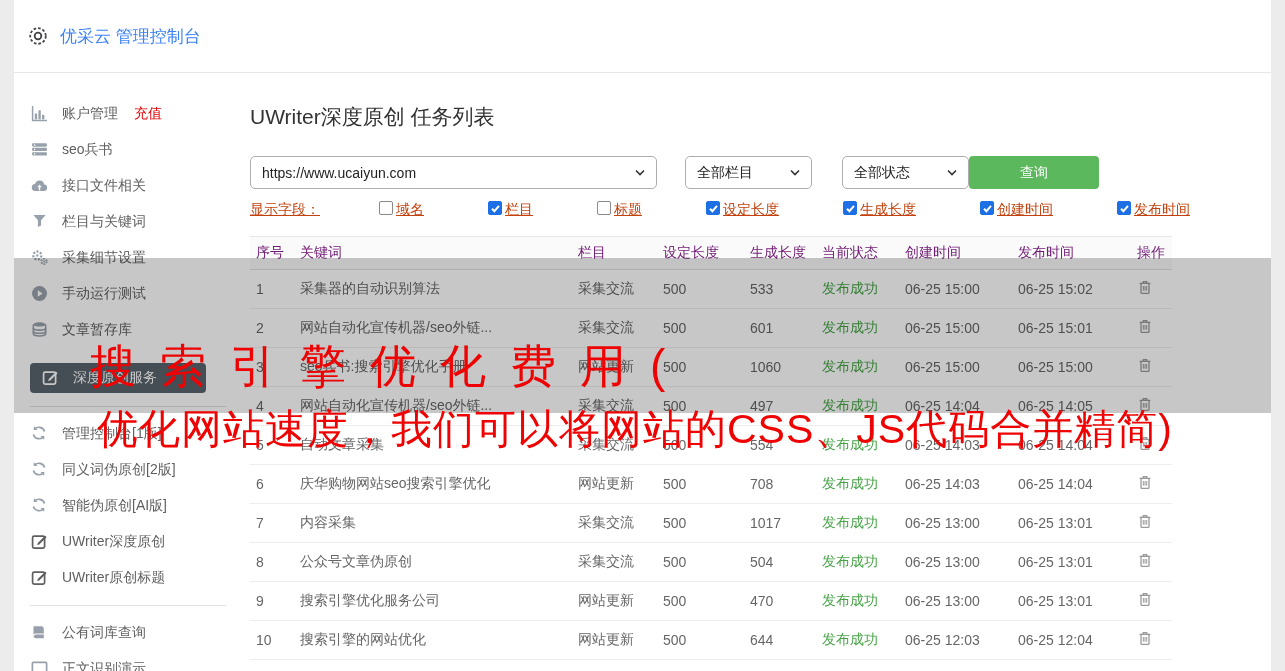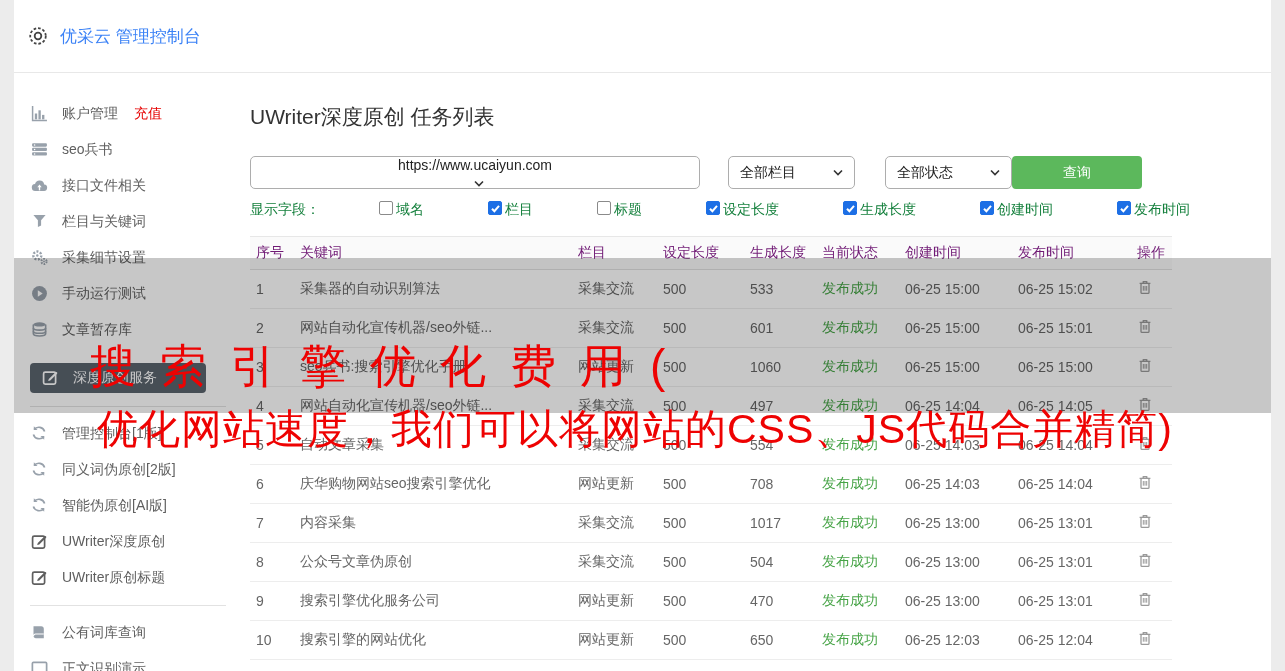--- a/index.html
+++ b/index.html
@@ -34,26 +34,26 @@
   .s-divider{border-top:1px solid #e2e2e2;width:196px;}
   .s-divider.d0{margin:13px 0 9px 0;}
   .s-divider.d1{margin:9px 0 9px 0;}
   
   .page-title{position:absolute;left:236px;top:103px;font-size:21px;line-height:28px;color:#333;font-weight:500;}
   .filter-row{position:absolute;left:236px;top:156px;width:936px;display:flex;}
   .select{height:33px;border:1px solid #adadad;border-radius:5px;background:#fff;
     display:flex;align-items:center;justify-content:space-between;padding:0 11px;
     font-size:14px;color:#222;cursor:pointer;}
   .select .chev{width:10px;height:8px;display:inline-flex;margin-left:8px;}
-  .sel-site{width:450px;margin-right:28px;flex-direction:column;}
+  .sel-site{width:407px;margin-right:28px;}
   .sel-col{width:127px;margin-right:30px;}
   .sel-status{width:127px;}
   .btn-search{width:130px;height:33px;background:var(--accent-green);border:none;border-radius:4px;
     color:#fff;font-size:14px;cursor:pointer;font-family:inherit;}
-  .fields-row{position:absolute;left:236px;top:201px;display:flex;align-items:center;font-size:14px;color:#15803d;}
+  .fields-row{position:absolute;left:236px;top:201px;display:flex;align-items:center;font-size:14px;color:#c2410c;text-decoration:underline;}
   .fields-label{margin-right:19px;}
   .cb-item{display:flex;align-items:flex-start;margin-right:24px;cursor:pointer;margin-left:40px;}
   .cb-box{width:14px;height:14px;border:1px solid #8a8a8a;border-radius:2px;background:#fff;
     display:inline-flex;align-items:center;justify-content:center;margin-right:3px;}
   .cb-box.checked{background:var(--checkbox-blue);border-color:var(--checkbox-blue);}
   
   .task-table{position:absolute;left:236px;top:236px;width:922px;font-size:14px;}
   .t-head{display:flex;align-items:center;height:34px;background:#fafafa;color:#701a75;
     border-top:1px solid #e7e7e7;border-bottom:1px solid #e0e0e0;}
   .t-row{display:flex;align-items:center;height:39px;border-bottom:1px solid #ededed;color:#666;}
@@ -498,21 +498,21 @@
                 <rect x="4" y="4.4" width="8" height="10" rx="1" fill="none" stroke="#9a9a9a" stroke-width="1.3"></rect>
                 <path d="M6.3 7v4.7M8 7v4.7M9.7 7v4.7" stroke="#9a9a9a" stroke-width="1"></path>
               </svg>
             </span></div>
         </div>
         <div class="t-row">
           <div class="cell c0">10</div>
           <div class="cell c1">搜索引擎的网站优化</div>
           <div class="cell c2">网站更新</div>
           <div class="cell c3">500</div>
-          <div class="cell c4">650</div>
+          <div class="cell c4">644</div>
           <div class="cell c5 status">发布成功</div>
           <div class="cell c6">06-25 12:03</div>
           <div class="cell c7">06-25 12:04</div>
           <div class="cell c8"><span class="del">
               <svg viewBox="0 0 16 17" width="16" height="17">
                 <path d="M2.6 4.4h10.8M6.3 4.1V2.6h3.4v1.5" stroke="#9a9a9a" stroke-width="1.3" fill="none"></path>
                 <rect x="4" y="4.4" width="8" height="10" rx="1" fill="none" stroke="#9a9a9a" stroke-width="1.3"></rect>
                 <path d="M6.3 7v4.7M8 7v4.7M9.7 7v4.7" stroke="#9a9a9a" stroke-width="1"></path>
               </svg>
             </span></div>

